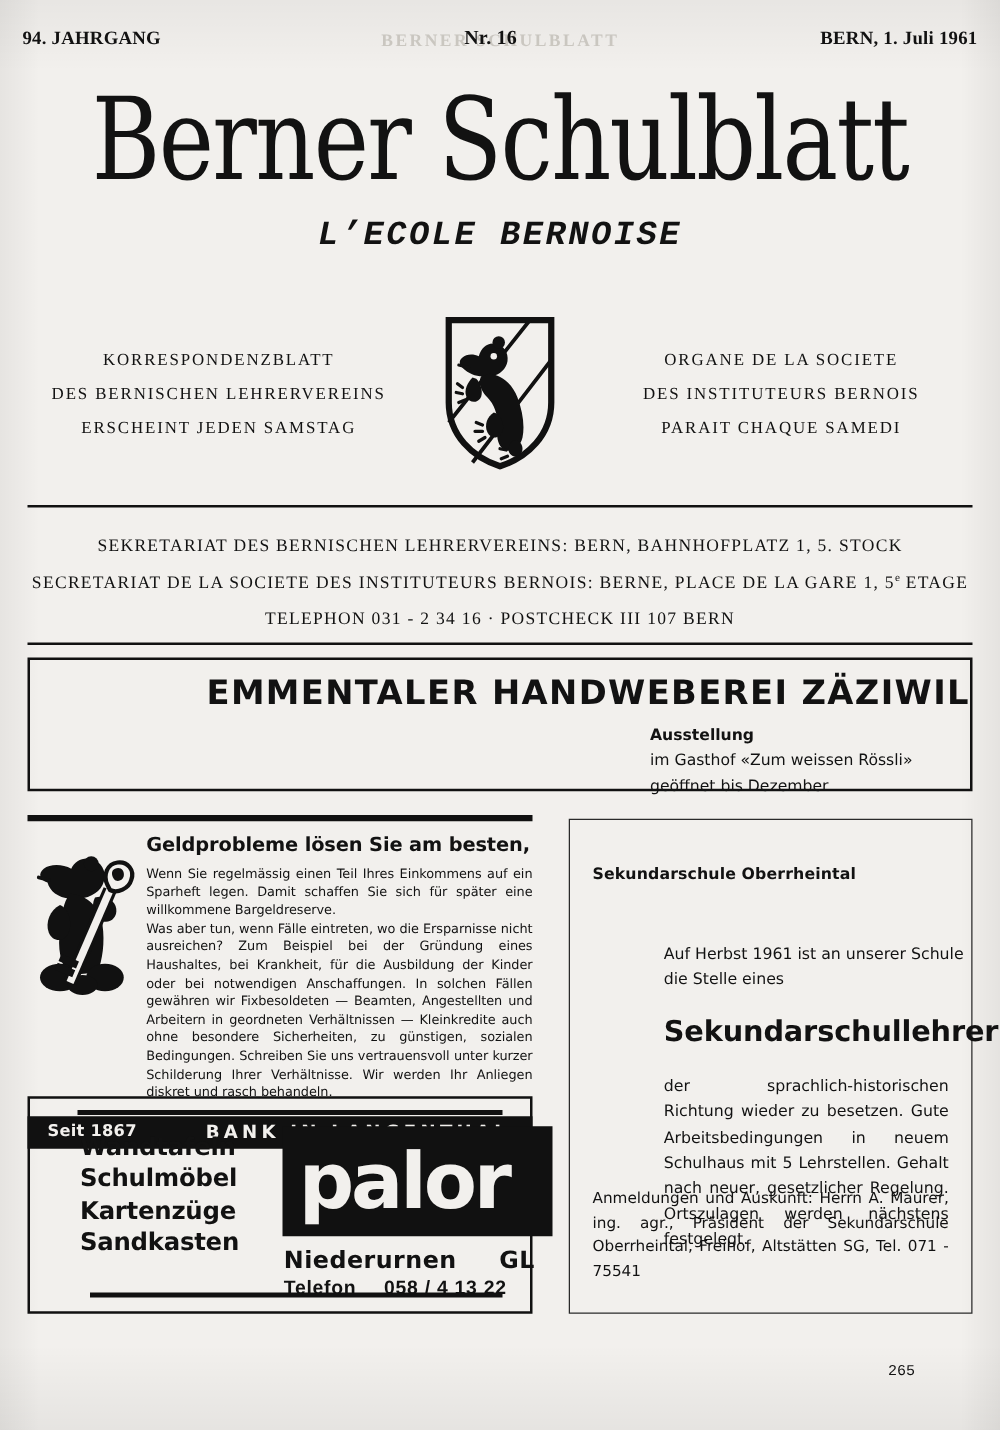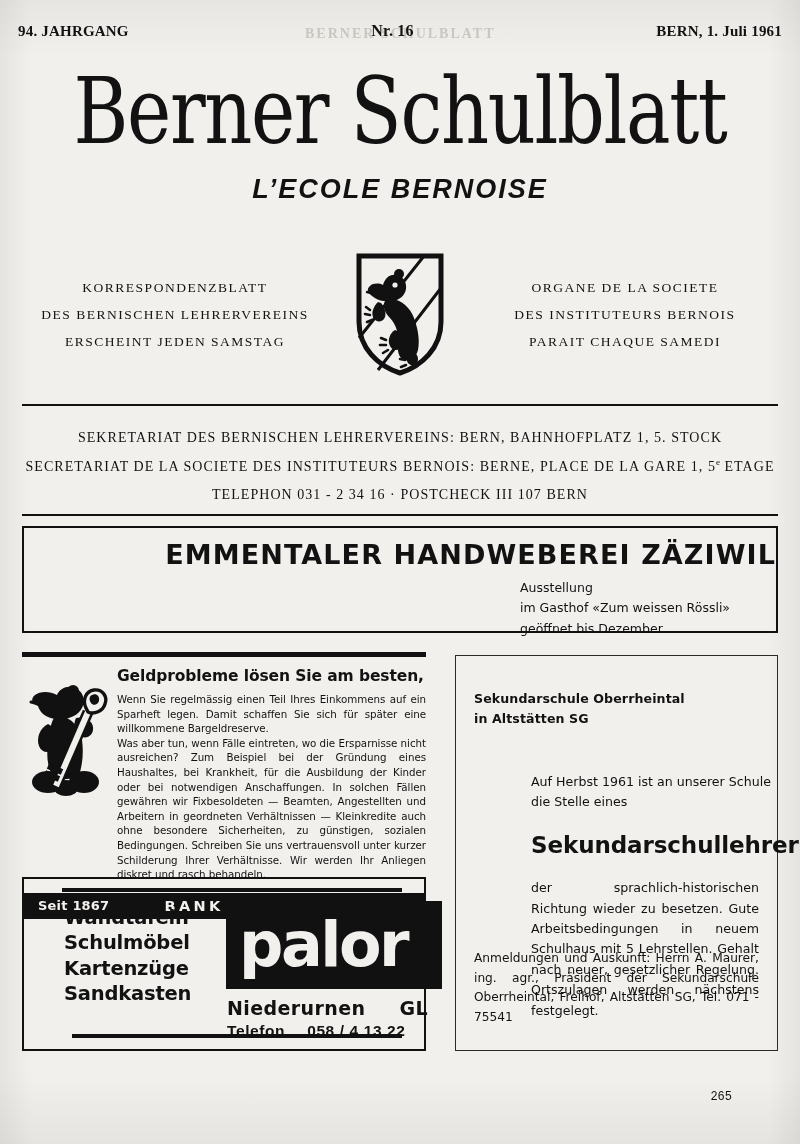--- a/index.html
+++ b/index.html
@@ -64,21 +64,21 @@
     font-size: 83px;
     line-height: 0.96;
     font-weight: normal;
     letter-spacing: -1.5px;
     transform: scaleX(0.90) scaleY(1.10);
     transform-origin: center top;
     white-space: nowrap;
   }
   .masthead .subtitle {
     margin-top: 26px;
-    font-family: Liberation Sans, sans-serif;
+    font-family: Liberation Mono, monospace;
     font-style: italic;
     font-weight: bold;
     font-size: 27px;
     letter-spacing: 2.0px;
   }
 
   
   .identity {
     position: absolute;
     left: 30px; right: 30px; top: 252px;
@@ -143,21 +143,21 @@
     white-space: nowrap;
     text-align: right;
   }
   .ad-emmentaler .detail {
     position: absolute;
     left: 496px; top: 50px;
     font-family: "DejaVu Sans", sans-serif;
     font-size: 12.5px;
     line-height: 1.62;
   }
-  .ad-emmentaler .detail .b { font-weight: normal; }
+  .ad-emmentaler .detail .b { font-weight: bold; }
 
   
   .ad-bank {
     position: absolute;
     left: 22px; top: 652px;
     width: 404px;
   }
   .ad-bank .toprule {
     height: 5px; background: #111; width: 100%;
     margin-bottom: 7px;
@@ -487,21 +487,20 @@
       <span class="logo">palor</span>
     </div>
     <div class="place"><span>Niederurnen</span><span class="gl">GL</span></div>
     <div class="phone"><span>Telefon</span><span class="num">058 / 4 13 22</span></div>
     <div class="ruleBot"></div>
   </div>
 
   <div class="ad-job">
     <div class="school">
       <div>Sekundarschule Oberrheintal</div>
-      <div>in Altstätten SG</div>
     </div>
     <div class="lead">Auf Herbst 1961 ist an unserer Schule die Stelle eines</div>
     <div class="position">Sekundarschullehrers</div>
     <div class="body">der sprachlich-historischen Richtung wieder zu besetzen. Gute Arbeitsbedingungen in neuem Schulhaus mit 5 Lehrstellen. Gehalt nach neuer, gesetzlicher Regelung. Ortszulagen werden nächstens festgelegt.</div>
     <div class="contact">Anmeldungen und Auskunft: Herrn A. Maurer, ing. agr., Präsident der Sekundarschule Oberrheintal, Freihof, Altstätten SG, Tel. 071 - 75541</div>
   </div>
 
   <div class="pageno">265</div>
 
 </div>

